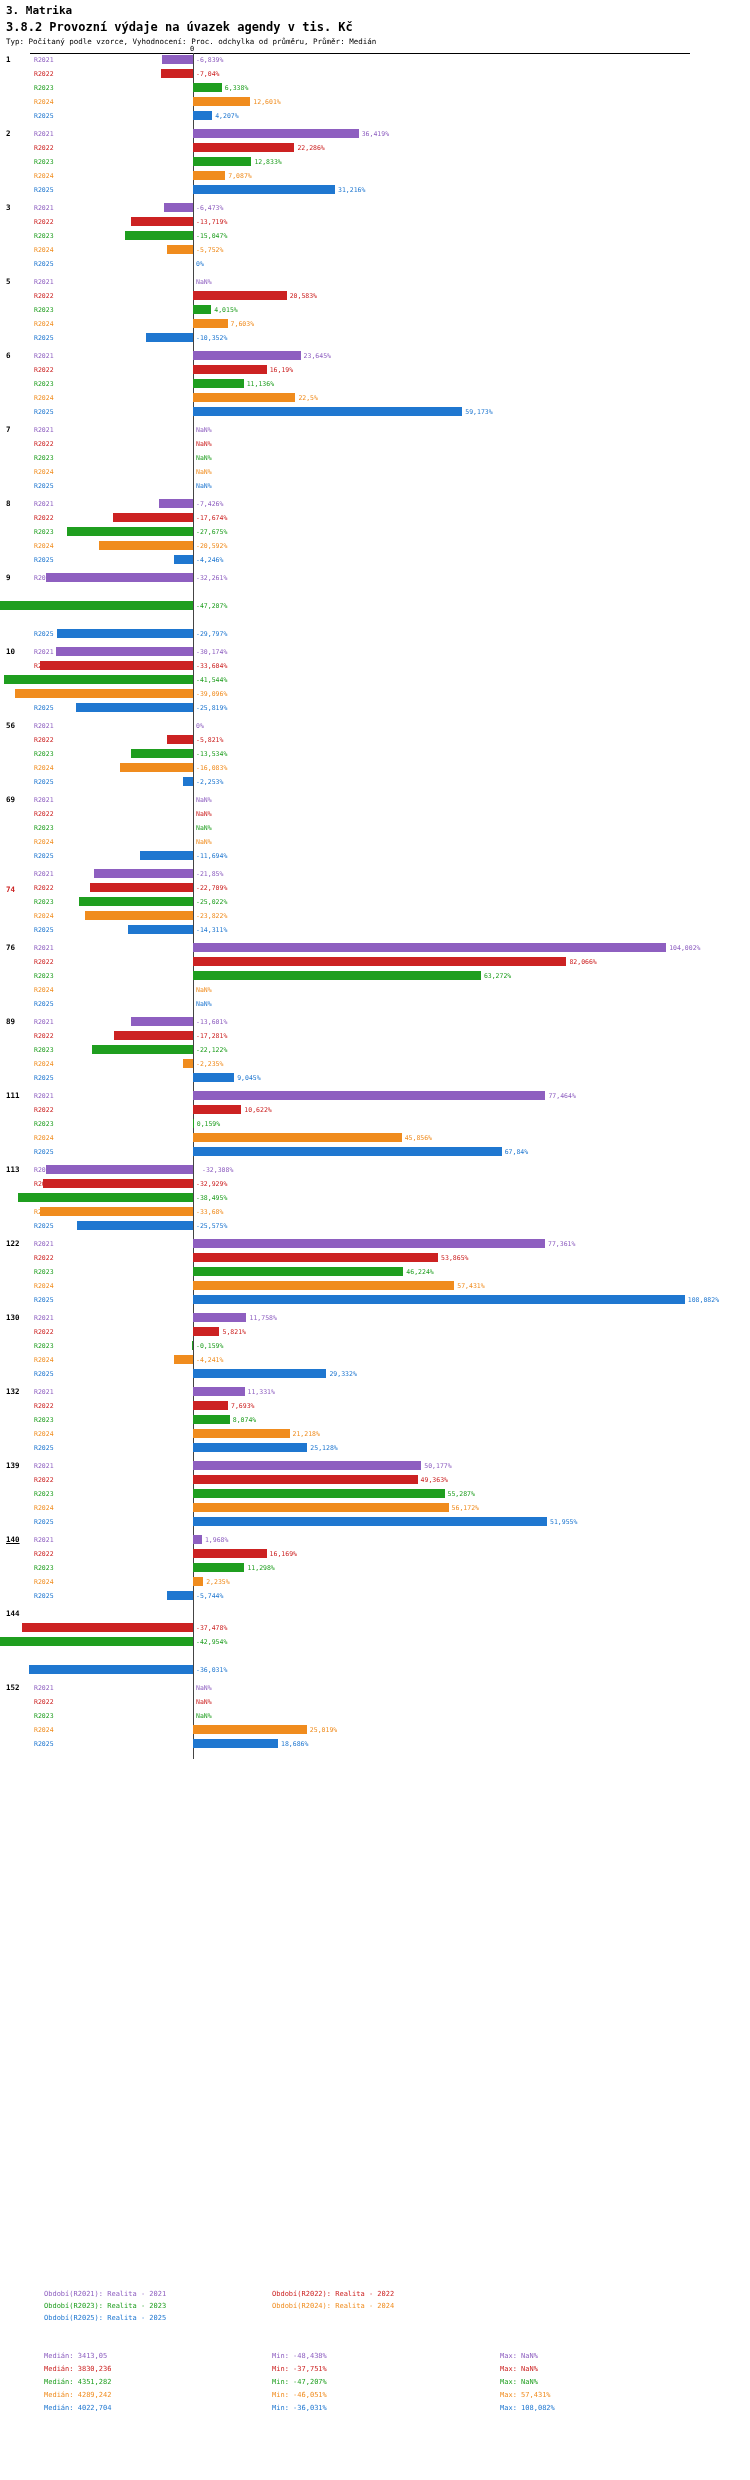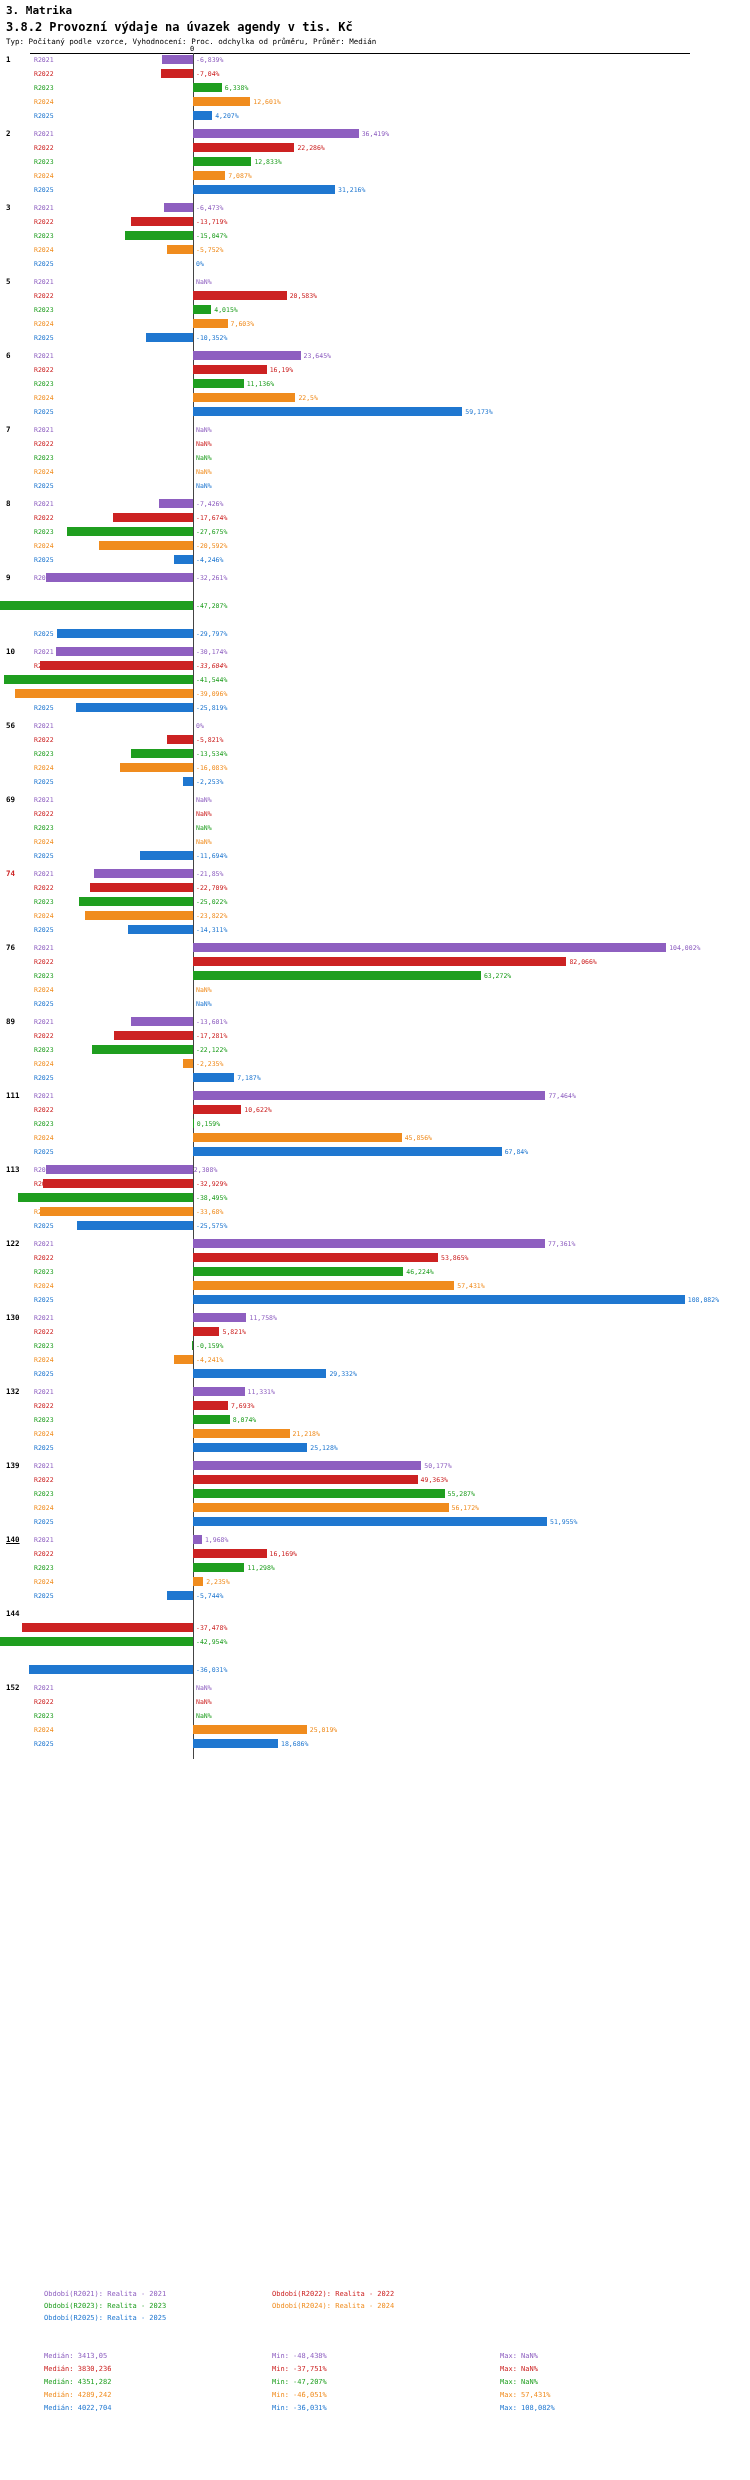--- a/index.html
+++ b/index.html
@@ -251,21 +251,21 @@
         <div class="group" style="position: absolute; left: 0px; top: 592px; width: 750px; height: 70px;">
           <div class="glabel" style="top: 2px; color: rgb(0, 0, 0);">10</div>
           <div class="row" style="position: absolute; top: 0px; left: 0px; width: 750px;">
             <div class="rlabel" style="color: rgb(142, 95, 192);">R2021</div>
             <div class="bar" style="background: rgb(142, 95, 192); width: 137.292px; left: 55.7083px;"></div>
             <div class="vlabel" style="color: rgb(142, 95, 192); left: 196px;">-30,174%</div>
           </div>
           <div class="row" style="position: absolute; top: 14px; left: 0px; width: 750px;">
             <div class="rlabel" style="color: rgb(204, 34, 34);">R2022</div>
             <div class="bar" style="background: rgb(204, 34, 34); width: 152.898px; left: 40.1018px;"></div>
-            <div class="vlabel" style="color: rgb(204, 34, 34); left: 196px; font-style: italic;">-33,604%</div>
+            <div class="vlabel" style="color: rgb(204, 34, 34); left: 196px;">-33,604%</div>
           </div>
           <div class="row" style="position: absolute; top: 28px; left: 0px; width: 750px;">
             <div class="rlabel" style="color: rgb(31, 158, 31);">R2023</div>
             <div class="bar" style="background: rgb(31, 158, 31); width: 189.025px; left: 3.9748px;"></div>
             <div class="vlabel" style="color: rgb(31, 158, 31); left: 196px;">-41,544%</div>
           </div>
           <div class="row" style="position: absolute; top: 42px; left: 0px; width: 750px;">
             <div class="rlabel" style="color: rgb(240, 140, 30);">R2024</div>
             <div class="bar" style="background: rgb(240, 140, 30); width: 177.887px; left: 15.1132px;"></div>
             <div class="vlabel" style="color: rgb(240, 140, 30); left: 196px;">-39,096%</div>
@@ -321,21 +321,21 @@
             <div class="rlabel" style="color: rgb(240, 140, 30);">R2024</div>
             <div class="vlabel" style="color: rgb(240, 140, 30); left: 196px;">NaN%</div>
           </div>
           <div class="row" style="position: absolute; top: 56px; left: 0px; width: 750px;">
             <div class="rlabel" style="color: rgb(31, 119, 208);">R2025</div>
             <div class="bar" style="background: rgb(31, 119, 208); width: 53.2077px; left: 139.792px;"></div>
             <div class="vlabel" style="color: rgb(31, 119, 208); left: 196px;">-11,694%</div>
           </div>
         </div>
         <div class="group" style="position: absolute; left: 0px; top: 814px; width: 750px; height: 70px;">
-          <div class="glabel" style="top: 2px; color: rgb(204, 34, 34);">74</div>
+          <div class="glabel" style="top: 18px; color: rgb(204, 34, 34);">74</div>
           <div class="row" style="position: absolute; top: 0px; left: 0px; width: 750px;">
             <div class="rlabel" style="color: rgb(142, 95, 192);">R2021</div>
             <div class="bar" style="background: rgb(142, 95, 192); width: 99.4175px; left: 93.5825px;"></div>
             <div class="vlabel" style="color: rgb(142, 95, 192); left: 196px;">-21,85%</div>
           </div>
           <div class="row" style="position: absolute; top: 14px; left: 0px; width: 750px;">
             <div class="rlabel" style="color: rgb(204, 34, 34);">R2022</div>
             <div class="bar" style="background: rgb(204, 34, 34); width: 103.326px; left: 89.674px;"></div>
             <div class="vlabel" style="color: rgb(204, 34, 34); left: 196px;">-22,709%</div>
           </div>
@@ -399,21 +399,21 @@
             <div class="vlabel" style="color: rgb(31, 158, 31); left: 196px;">-22,122%</div>
           </div>
           <div class="row" style="position: absolute; top: 42px; left: 0px; width: 750px;">
             <div class="rlabel" style="color: rgb(240, 140, 30);">R2024</div>
             <div class="bar" style="background: rgb(240, 140, 30); width: 10.1692px; left: 182.831px;"></div>
             <div class="vlabel" style="color: rgb(240, 140, 30); left: 196px;">-2,235%</div>
           </div>
           <div class="row" style="position: absolute; top: 56px; left: 0px; width: 750px;">
             <div class="rlabel" style="color: rgb(31, 119, 208);">R2025</div>
             <div class="bar" style="background: rgb(31, 119, 208); width: 41.1547px; left: 193px;"></div>
-            <div class="vlabel" style="color: rgb(31, 119, 208); left: 237.155px;">7,187%</div>
+            <div class="vlabel" style="color: rgb(31, 119, 208); left: 237.155px;">9,045%</div>
           </div>
         </div>
         <div class="group" style="position: absolute; left: 0px; top: 1036px; width: 750px; height: 70px;">
           <div class="glabel" style="top: 2px; color: rgb(0, 0, 0);">111</div>
           <div class="row" style="position: absolute; top: 0px; left: 0px; width: 750px;">
             <div class="rlabel" style="color: rgb(142, 95, 192);">R2021</div>
             <div class="bar" style="background: rgb(142, 95, 192); width: 352.461px; left: 193px;"></div>
             <div class="vlabel" style="color: rgb(142, 95, 192); left: 548.461px;">77,464%</div>
           </div>
           <div class="row" style="position: absolute; top: 14px; left: 0px; width: 750px;">
@@ -435,21 +435,21 @@
             <div class="rlabel" style="color: rgb(31, 119, 208);">R2025</div>
             <div class="bar" style="background: rgb(31, 119, 208); width: 308.672px; left: 193px;"></div>
             <div class="vlabel" style="color: rgb(31, 119, 208); left: 504.672px;">67,84%</div>
           </div>
         </div>
         <div class="group" style="position: absolute; left: 0px; top: 1110px; width: 750px; height: 70px;">
           <div class="glabel" style="top: 2px; color: rgb(0, 0, 0);">113</div>
           <div class="row" style="position: absolute; top: 0px; left: 0px; width: 750px;">
             <div class="rlabel" style="color: rgb(142, 95, 192);">R2021</div>
             <div class="bar" style="background: rgb(142, 95, 192); width: 147.001px; left: 45.9986px;"></div>
-            <div class="vlabel" style="color: rgb(142, 95, 192); left: 186px;">-32,308%</div>
+            <div class="vlabel" style="color: rgb(142, 95, 192); left: 202px;">-32,308%</div>
           </div>
           <div class="row" style="position: absolute; top: 14px; left: 0px; width: 750px;">
             <div class="rlabel" style="color: rgb(204, 34, 34);">R2022</div>
             <div class="bar" style="background: rgb(204, 34, 34); width: 149.827px; left: 43.173px;"></div>
             <div class="vlabel" style="color: rgb(204, 34, 34); left: 196px;">-32,929%</div>
           </div>
           <div class="row" style="position: absolute; top: 28px; left: 0px; width: 750px;">
             <div class="rlabel" style="color: rgb(31, 158, 31);">R2023</div>
             <div class="bar" style="background: rgb(31, 158, 31); width: 175.152px; left: 17.8478px;"></div>
             <div class="vlabel" style="color: rgb(31, 158, 31); left: 196px;">-38,495%</div>

